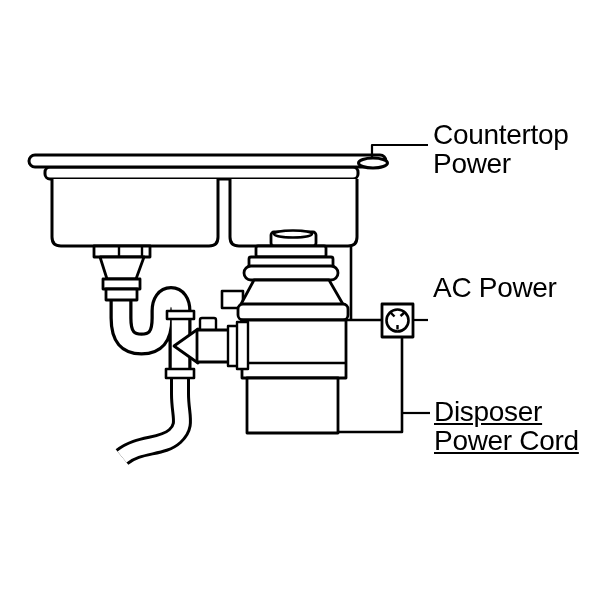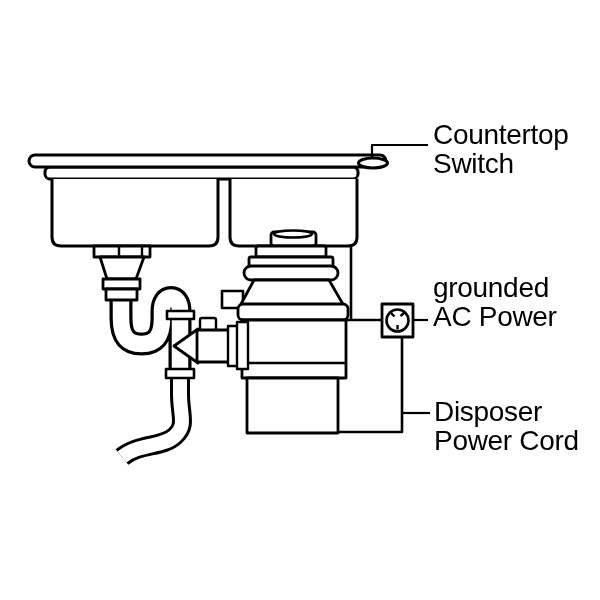--- a/index.html
+++ b/index.html
@@ -94,25 +94,24 @@
       <circle cx="381.5" cy="320.5" r="11" stroke-width="2.6"></circle>
       <line x1="374.5" y1="312.5" x2="378.5" y2="316.5" stroke-width="2.4"></line>
       <line x1="388.5" y1="312.5" x2="384.5" y2="316" stroke-width="2.4"></line>
       <line x1="381.5" y1="325" x2="381.5" y2="329.5" stroke-width="2.4"></line>
     </g>
   </g>
 </svg>
 
 <div class="label" style="left:417px; top:120px;">
   <div>Countertop</div>
-  <div>Switch</div>
+  <div>Power</div>
 </div>
 
 <div class="label" style="left:417px; top:273px;">
-  <div>grounded</div>
   <div>AC Power</div>
 </div>
 
-<div class="label" style="left:418px; top:397px;">
+<div class="label" style="left:418px; top:397px;text-decoration:underline;">
   <div>Disposer</div>
   <div>Power Cord</div>
 </div>
 </div>
 
 </body></html>

